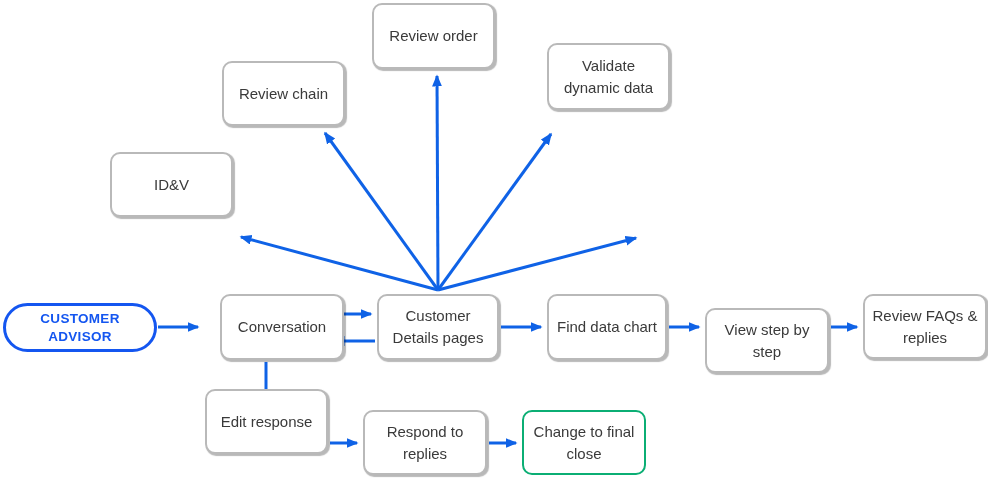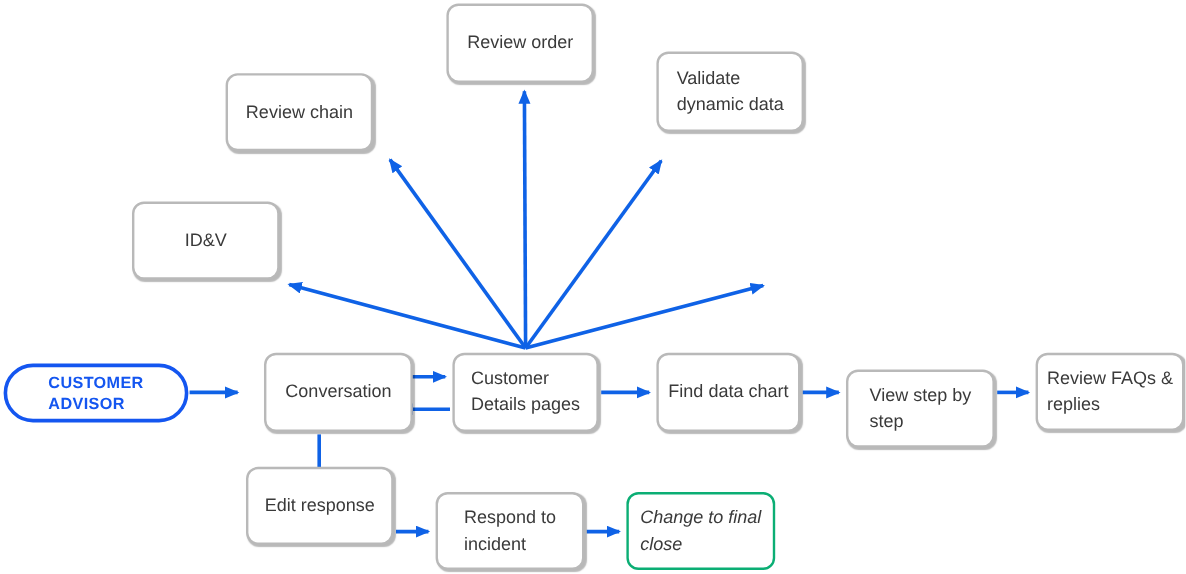--- a/index.html
+++ b/index.html
@@ -17,40 +17,40 @@
     background:#ffffff;
     border:2px solid #b9b9b9;
     border-radius:10px;
     display:flex;align-items:center;justify-content:center;
     box-shadow:1.5px 1.5px 1px rgba(0,0,0,0.28);
     box-sizing:border-box;
   }
   .node .label{
     font-size:15px;
     color:#3a3a3a;
+    text-align:center;
     white-space:pre-line;
     line-height:1.45;
     padding:0 4px;
   }
   .node.pill{
     border:3px solid #1456f0;
     border-radius:26px;
     box-shadow:none;
   }
   .node.pill .label{
     color:#1456f0;
     font-weight:bold;
     font-size:13.5px;
     line-height:1.3;
     letter-spacing:0.3px;
   }
   .node.green{
     border:2.5px solid #0bae74;
     box-shadow:none;
-    font-style:italic;
   }
 </style>
 </head>
 <body>
 
 <div id="canvas">
 
   <svg id="edges" xmlns="http://www.w3.org/2000/svg">
     <defs>
       <marker id="arrow" markerUnits="userSpaceOnUse" markerWidth="14" markerHeight="12" refX="10.5" refY="5" orient="auto">
@@ -72,28 +72,28 @@
     <line class="edge" x1="831" y1="327" x2="857" y2="327" marker-end="url(#arrow)"></line>
 
     <line class="edge" x1="266" y1="362" x2="266" y2="403" marker-end="url(#arrow)"></line>
     <line class="edge" x1="330" y1="443" x2="357" y2="443" marker-end="url(#arrow)"></line>
     <line class="edge" x1="489" y1="443" x2="516" y2="443" marker-end="url(#arrow)"></line>
   </svg>
 
   <div class="node" style="left:372px;top:3px;width:123px;height:66px">
     <span class="label">Review order</span>
   </div>
-  <div class="node" style="left:188px;top:61px;width:123px;height:65px">
+  <div class="node" style="left:222px;top:61px;width:123px;height:65px">
     <span class="label">Review chain</span>
   </div>
   <div class="node" style="left:547px;top:43px;width:123px;height:67px">
     <span class="label">Validate
 dynamic data</span>
   </div>
-  <div class="node" style="left:110px;top:168px;width:123px;height:65px">
+  <div class="node" style="left:110px;top:152px;width:123px;height:65px">
     <span class="label">ID&amp;V</span>
   </div>
 
   <div class="node pill" style="left:3px;top:303px;width:154px;height:49px">
     <span class="label">CUSTOMER
 ADVISOR</span>
   </div>
   <div class="node" style="left:220px;top:294px;width:124px;height:66px">
     <span class="label">Conversation</span>
   </div>
@@ -111,20 +111,20 @@
   <div class="node" style="left:863px;top:294px;width:124px;height:65px">
     <span class="label">Review FAQs &amp;
 replies</span>
   </div>
 
   <div class="node" style="left:205px;top:389px;width:123px;height:65px">
     <span class="label">Edit response</span>
   </div>
   <div class="node" style="left:363px;top:410px;width:124px;height:65px">
     <span class="label">Respond to
-incident</span>
+replies</span>
   </div>
   <div class="node green" style="left:522px;top:410px;width:124px;height:65px">
     <span class="label">Change to final
 close</span>
   </div>
 
 </div>
 
 </body></html>

